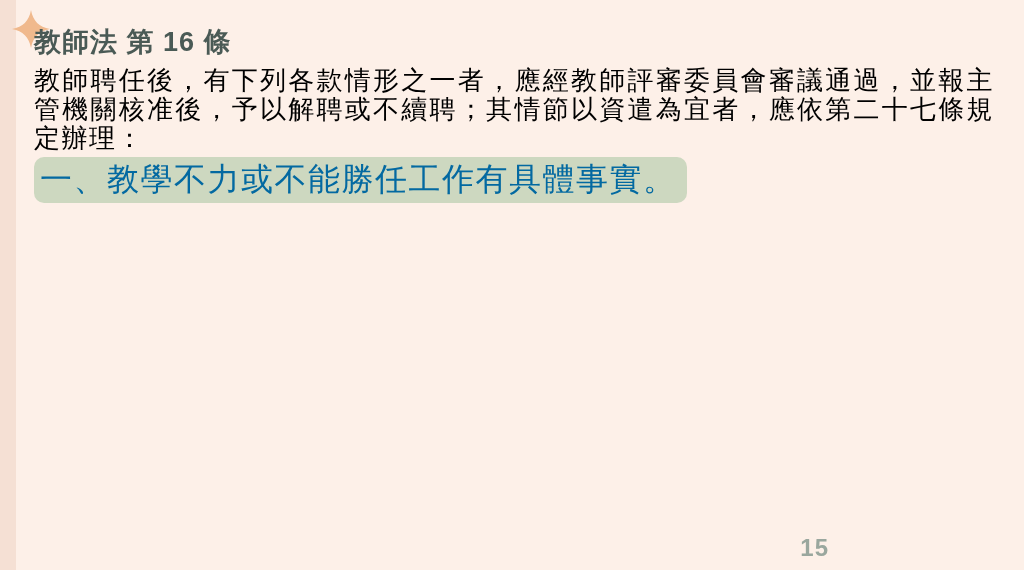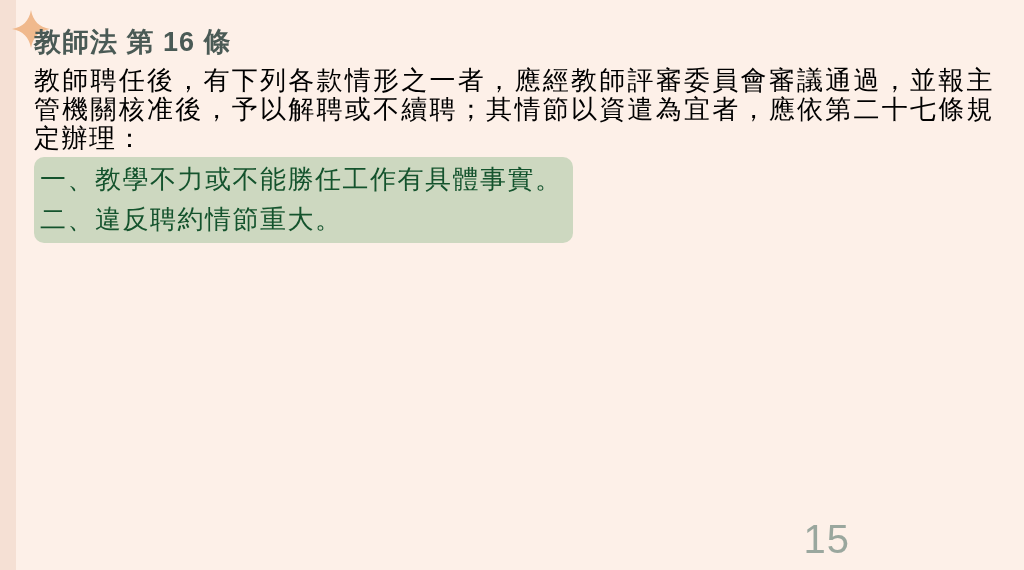--- a/index.html
+++ b/index.html
@@ -61,38 +61,38 @@
   }
   .highlight-green-block {
     display: inline-block;
     background: #cdd8c0;
     border-radius: 10px;
     padding: 2px 10px 4px 6px;
     margin: 4px 0 2px 0;
   }
   .highlight-green-block .line {
     display: block;
-    font-size: 26px;
+    font-size: 32px;
     line-height: 40px;
     letter-spacing: 1.5px;
-    color: #14532d;
+    color: #0369a1;
   }
   .hl-orange {
     background: #f7c6ac;
     border-radius: 10px;
     padding: 2px 4px;
     box-decoration-break: clone;
     -webkit-box-decoration-break: clone;
   }
   .page-number {
     position: absolute;
-    right: 13px;
+    right: 34px;
     bottom: 8px;
-    font-size: 40px;
-    font-weight: 400;
+    font-size: 24px;
+    font-weight: 700;
     color: #9aa79e;
     letter-spacing: 1px;
   }
 </style>
 </head>
 <body>
 
 <div id="slide">
 
   <div class="left-band"></div>
@@ -104,21 +104,20 @@
   </div>
 
   <div class="content">
 
     <div class="doc-title">教師法 第 16 條</div>
 
     <div class="para">教師聘任後，有下列各款情形之一者，應經教師評審委員會審議通過，並報主管機關核准後，予以解聘或不續聘；其情節以資遣為宜者，應依第二十七條規定辦理：</div>
 
     <div class="highlight-green-block">
       <span class="line">一、教學不力或不能勝任工作有具體事實。</span>
-      <span class="line">二、違反聘約情節重大。</span>
     </div>
 
 
   </div>
 
   <div class="page-number">15</div>
 
 </div>
 
 </body></html>

